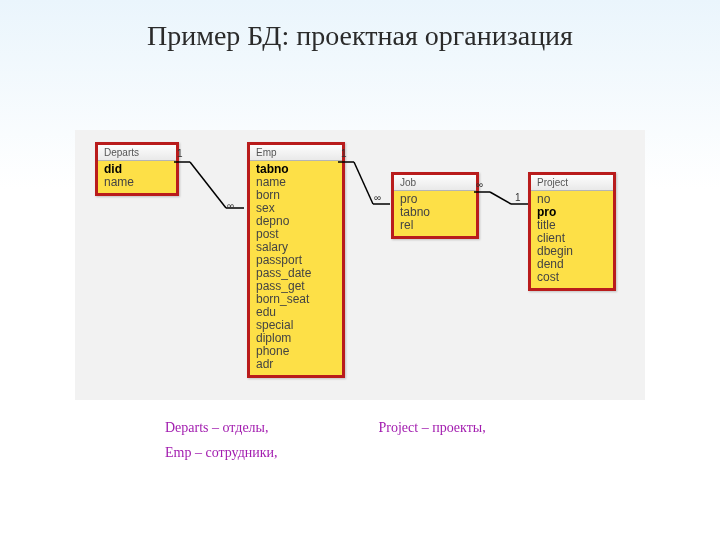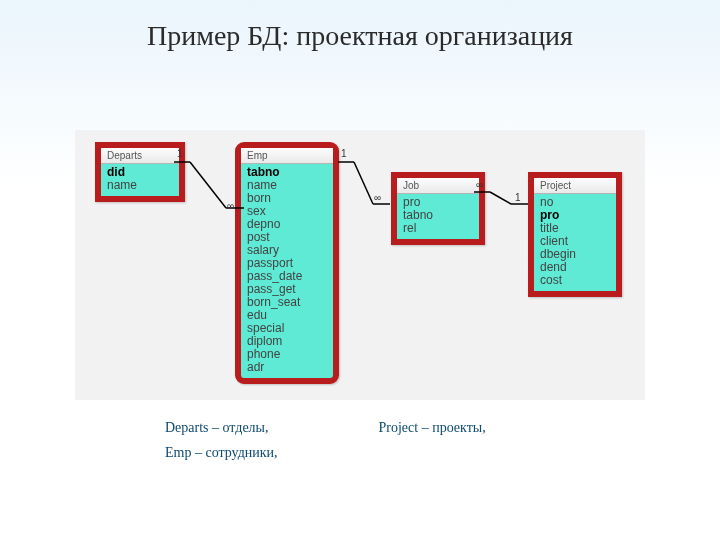--- a/index.html
+++ b/index.html
@@ -1,46 +1,46 @@
 <!DOCTYPE html>
 <html><head>
 <meta charset="utf-8">
 <style>
   html,body{margin:0;padding:0;width:720px;height:540px;font-family:"Times New Roman",serif;background:linear-gradient(to bottom,#eaf5fc 0%,#ffffff 35%,#ffffff 100%);}
   .slide{position:relative;width:720px;height:406px;}
   .title{position:absolute;top:20px;left:0;width:100%;text-align:center;font-size:28px;color:#2b2b2b;}
   .diagram{position:absolute;left:75px;top:130px;width:570px;height:270px;background:#f2f2f2;}
-  .table{position:absolute;background:#5eead4;border:6px solid #b91c1c;box-shadow:1px 1px 2px rgba(0,0,0,0.2);}
+  .table{position:absolute;background:#fde047;border:3px solid #b91c1c;box-shadow:1px 1px 2px rgba(0,0,0,0.2);}
   .table .hdr{background:linear-gradient(to bottom,#fdfdfd,#e9e9e9);font-family:"Segoe UI",Arial,sans-serif;font-size:10px;color:#555;padding:2px 6px;border-bottom:1px solid #b5b5b5;}
   .table .body{padding:2px 6px 4px 6px;font-family:"Segoe UI",Arial,sans-serif;font-size:12px;color:#444;line-height:13px;}
   .table .body div.bold{font-weight:bold;color:#000;}
   .conn{position:absolute;}
   .conn line{stroke:#000;stroke-width:1.5;}
   .lbl{position:absolute;font-family:"Segoe UI",Arial,sans-serif;font-size:10px;color:#333;}
-  .legend{position:absolute;left:165px;top:415px;font-size:14px;color:#0c4a6e;line-height:1.8;}
+  .legend{position:absolute;left:165px;top:415px;font-size:14px;color:#a21caf;line-height:1.8;}
   .legend .col{display:inline-block;vertical-align:top;}
   .legend .c1{width:210px;}
 </style>
 </head>
 <body>
 
 <div class="slide">
   <div class="title">Пример БД: проектная организация</div>
 
   <div class="diagram">
 
     <div class="table" style="left:20px;top:12px;width:78px;">
       <div class="hdr">Departs</div>
       <div class="body">
         <div class="bold">did</div>
         <div>name</div>
       </div>
     </div>
 
-    <div class="table" style="left:160px;top:12px;width:92px;border-radius:9px;">
+    <div class="table" style="left:172px;top:12px;width:92px;">
       <div class="hdr">Emp</div>
       <div class="body">
         <div class="bold">tabno</div>
         <div>name</div>
         <div>born</div>
         <div>sex</div>
         <div>depno</div>
         <div>post</div>
         <div>salary</div>
         <div>passport</div>

